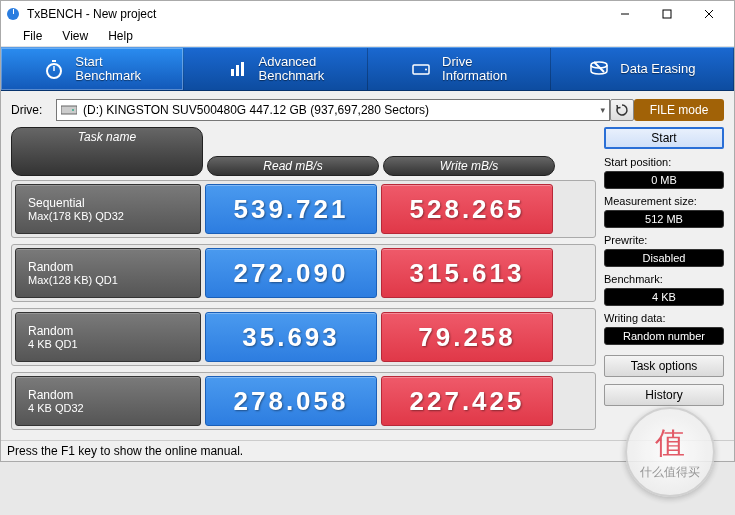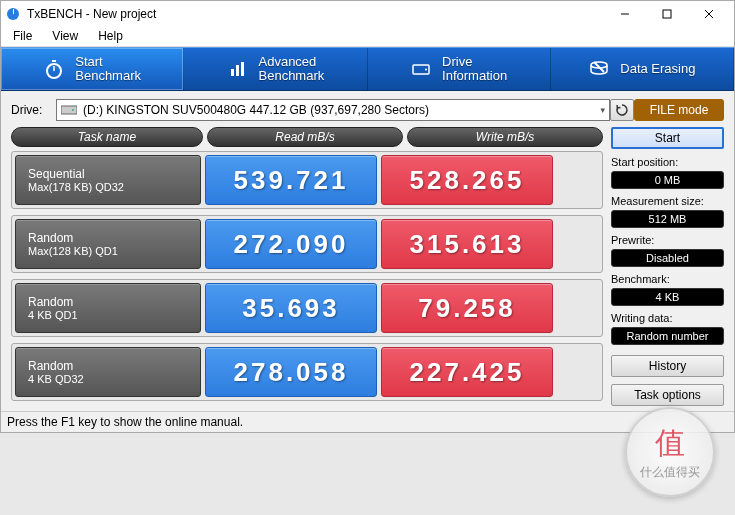--- a/index.html
+++ b/index.html
@@ -4,21 +4,21 @@
 <style>
 * { box-sizing: border-box; margin: 0; padding: 0; font-family: "Segoe UI", Tahoma, sans-serif; }
 body { background: #e8e8e8; width: 735px; height: 515px; overflow: hidden; position: relative; }
 
 .window { width: 735px; background: #fff; border: 1px solid #aaa; }
 .titlebar { height: 26px; display: flex; align-items: center; padding: 0 4px; background: #fff; }
 .titlebar .icon { width: 16px; height: 16px; margin-right: 6px; }
 .titlebar .title { flex: 1; font-size: 12px; color: #000; }
 .titlebar .winbtn { width: 42px; height: 26px; display: flex; align-items: center; justify-content: center; color: #222; font-size: 11px; }
 
-.menubar { height: 20px; display: flex; padding: 0 2px; border-bottom: 1px solid #e0e0e0; }
+.menubar { height: 20px; display: flex; padding: 0 12px; border-bottom: 1px solid #e0e0e0; }
 .menubar .menu { padding: 2px 10px; font-size: 12px; color: #000; }
 
 .tabbar { height: 44px; background: linear-gradient(#1a68d0, #0d4ca0); display: flex; border-top: 1px solid #5a9de8; border-bottom: 1px solid #07336d; }
 .tab { flex: 1; display: flex; align-items: center; justify-content: center; color: #fff; font-size: 13px; gap: 10px; border-right: 1px solid rgba(0,0,0,0.25); position: relative; }
 .tab.active { background: linear-gradient(#2a8cf0, #1258b8); box-shadow: inset 0 0 0 1px rgba(255,255,255,0.3); }
 .tab .ticon { width: 22px; height: 22px; display: flex; align-items: center; justify-content: center; }
 .tab .tlabel { text-align: left; line-height: 1.1; text-shadow: 0 1px 1px rgba(0,0,0,0.5); }
 
 .body { padding: 8px 10px 4px 10px; background: #f0f0f0; }
 .driverow { display: flex; align-items: center; margin-bottom: 6px; }
@@ -27,21 +27,21 @@
 .driveselect .dicon { width: 16px; height: 12px; margin-right: 6px; }
 .driveselect .arrow { position: absolute; right: 4px; font-size: 9px; color: #555; }
 .refresh { width: 24px; height: 22px; border: 1px solid #888; background: linear-gradient(#f5f5f5,#ddd); border-radius: 2px; display: flex; align-items: center; justify-content: center; }
 .filemode { width: 90px; height: 22px; background: #a16207; color: #fff; font-size: 12px; display: flex; align-items: center; justify-content: center; border-radius: 3px; }
 
 .main { display: flex; gap: 8px; }
 .results { flex: 1; }
 .hdrrow { display: flex; gap: 4px; margin-bottom: 4px; }
 .hdrcell { background: linear-gradient(#666,#333); color: #fff; font-size: 12px; font-style: italic; text-align: center; padding: 2px 0; border-radius: 10px; border: 1px solid #222; }
 .hdrcell.c1 { width: 192px; }
-.hdrcell.c2, .hdrcell.c3 { width: 196px; }
+.hdrcell.c2, .hdrcell.c3 { width: 172px; margin-top: 29px; }
 
 .row { display: flex; gap: 4px; margin-bottom: 6px; padding: 3px; border: 1px solid #aaa; border-radius: 3px; background: #e8e8e8; }
 .tname { width: 186px; height: 50px; background: linear-gradient(#7a7a7a,#555); border: 1px solid #333; border-radius: 3px; color: #fff; padding: 8px 12px; font-size: 12px; display: flex; flex-direction: column; justify-content: center; box-shadow: inset 0 1px 0 rgba(255,255,255,0.2); }
 .tname .l1 { font-weight: normal; }
 .tname .l2 { font-size: 11px; }
 .val { width: 172px; height: 50px; border-radius: 3px; display: flex; align-items: center; justify-content: center; color: #fff; font-family: "Arial Black", Arial, sans-serif; font-weight: 900; font-size: 26px; letter-spacing: 3px; text-shadow: 1px 1px 2px rgba(0,0,0,0.4); box-shadow: inset 0 1px 0 rgba(255,255,255,0.3); }
 .val.read { background: linear-gradient(#4a9aef,#2d7de0); border: 1px solid #1a5fb8; }
 .val.write { background: linear-gradient(#ef5a6a,#e03848); border: 1px solid #b82838; }
 
 .side { width: 120px; display: flex; flex-direction: column; gap: 3px; }
@@ -198,22 +198,22 @@
         <div class="slabel">Start position:</div>
         <div class="sval">0 MB</div>
         <div class="slabel">Measurement size:</div>
         <div class="sval">512 MB</div>
         <div class="slabel">Prewrite:</div>
         <div class="sval">Disabled</div>
         <div class="slabel">Benchmark:</div>
         <div class="sval">4 KB</div>
         <div class="slabel">Writing data:</div>
         <div class="sval">Random number</div>
+        <div class="sbtn">Task options</div>
         <div class="sbtn">History</div>
-        <div class="sbtn">Task options</div>
       </div>
     </div>
   </div>
 
   <div class="status">Press the F1 key to show the online manual.</div>
 </div>
 
 <div class="watermark">
   <span class="bag">值</span>
   <span>什么值得买</span>

